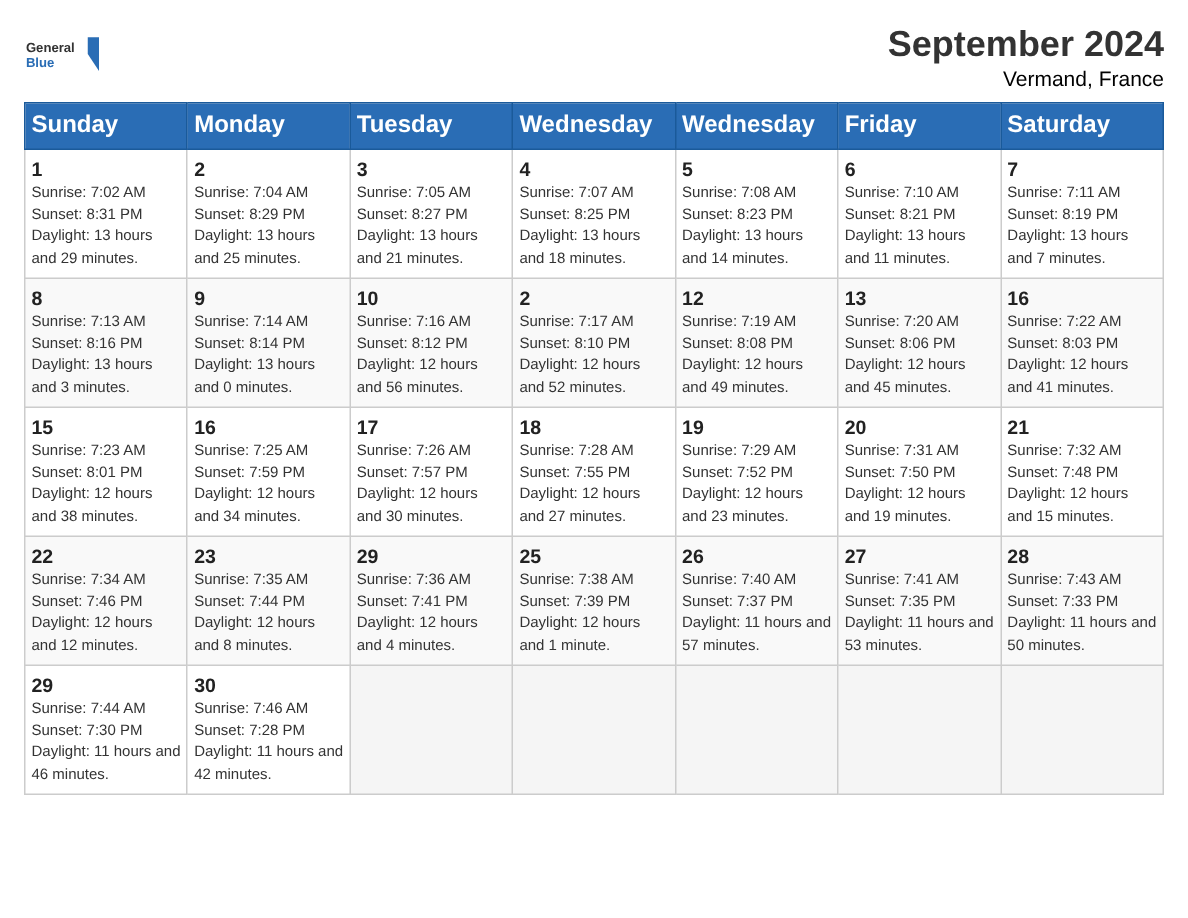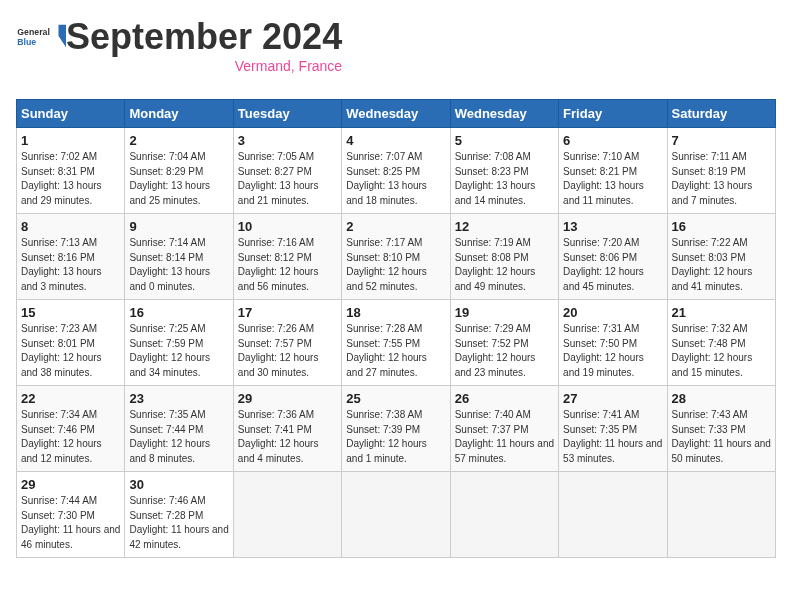--- a/index.html
+++ b/index.html
@@ -6,50 +6,51 @@
     body {
       font-family: Arial, sans-serif;
       background: #fff;
       width: 792px;
       min-height: 612px;
       padding: 16px;
     }
     .header {
       display: flex;
       align-items: flex-start;
-      margin-bottom: 25px;
+      justify-content: space-between;
+      margin-bottom: 8px;
     }
     .logo {
       display: flex;
       align-items: center;
       gap: 4px;
     }
     .title-block {
       text-align: right;
     }
     .month-title {
-      font-size: 36px;
+      font-size: 24px;
       font-weight: bold;
       color: #333;
     }
     .subtitle {
       font-size: 14px;
-      color: #ec4899;
+      color: #000000;
     }
     table {
       width: 100%;
       border-collapse: collapse;
       font-size: 10.5px;
     }
     thead tr th {
       background-color: #2a6db5;
       color: white;
       padding: 6px 4px;
       text-align: left;
-      font-size: 13px;
+      font-size: 16px;
       font-weight: bold;
       border: 1px solid #1a5a9a;
     }
     tbody tr td {
       vertical-align: top;
       padding: 5px 4px;
       border: 1px solid #ccc;
       min-height: 80px;
       width: 14.28%;
       background: #fff;

